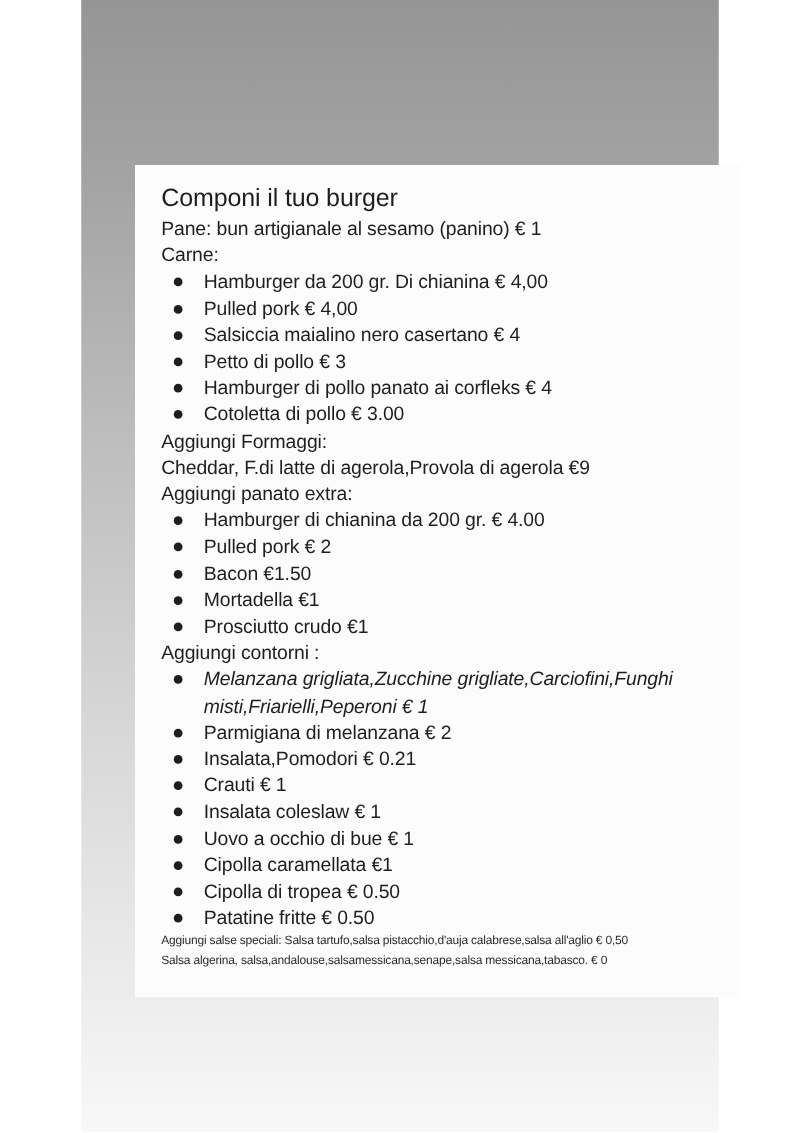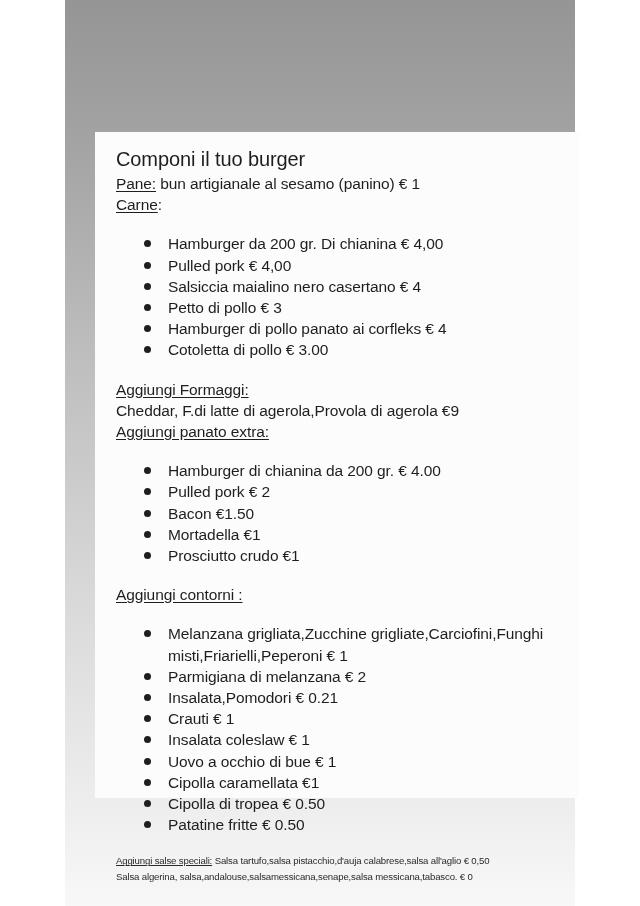--- a/index.html
+++ b/index.html
@@ -14,21 +14,21 @@
   .phone-panel {
     position: absolute;
     left: 65px;
     top: 0;
     width: 510px;
     height: 906px;
     background: linear-gradient(to bottom, #959595 0px, #a3a3a3 140px, #bdbdbd 350px, #d9d9d9 600px, #ededed 800px, #f8f8f8 906px);
   }
   .card {
     position: absolute;
-    left: 95px;
+    left: 108px;
     top: 132px;
     width: 484px;
     height: 666px;
     background: #fcfcfc;
     box-sizing: border-box;
     padding: 14px 0 0 21px;
     color: #1e1e1e;
   }
   .title {
     font-size: 20px;
@@ -36,35 +36,35 @@
     margin: 0 0 1px 0;
     font-weight: normal;
     letter-spacing: -0.1px;
   }
   .line {
     font-size: 15.5px;
     line-height: 21.2px;
     white-space: nowrap;
     letter-spacing: -0.1px;
   }
-  .u { text-decoration: underline; text-underline-offset: 2px; }
+  .u { text-underline-offset: 2px; }
   ul.items {
     list-style: none;
-    margin: 18px;
+    margin: 0;
     padding: 0;
   }
   ul.items li {
     position: relative;
     font-size: 15.5px;
     line-height: 21.2px;
     padding-left: 34px;
     letter-spacing: -0.1px;
     white-space: nowrap;
   }
-  ul.items li.wrap { white-space: normal; width: 400px; }
+  ul.items li.wrap { white-space: normal; width: 400px; font-style: italic; }
   ul.items li .bullet {
     position: absolute;
     left: 10px;
     top: 7px;
     width: 7px;
     height: 7px;
     border-radius: 50%;
     background: #1e1e1e;
   }
   .small {

